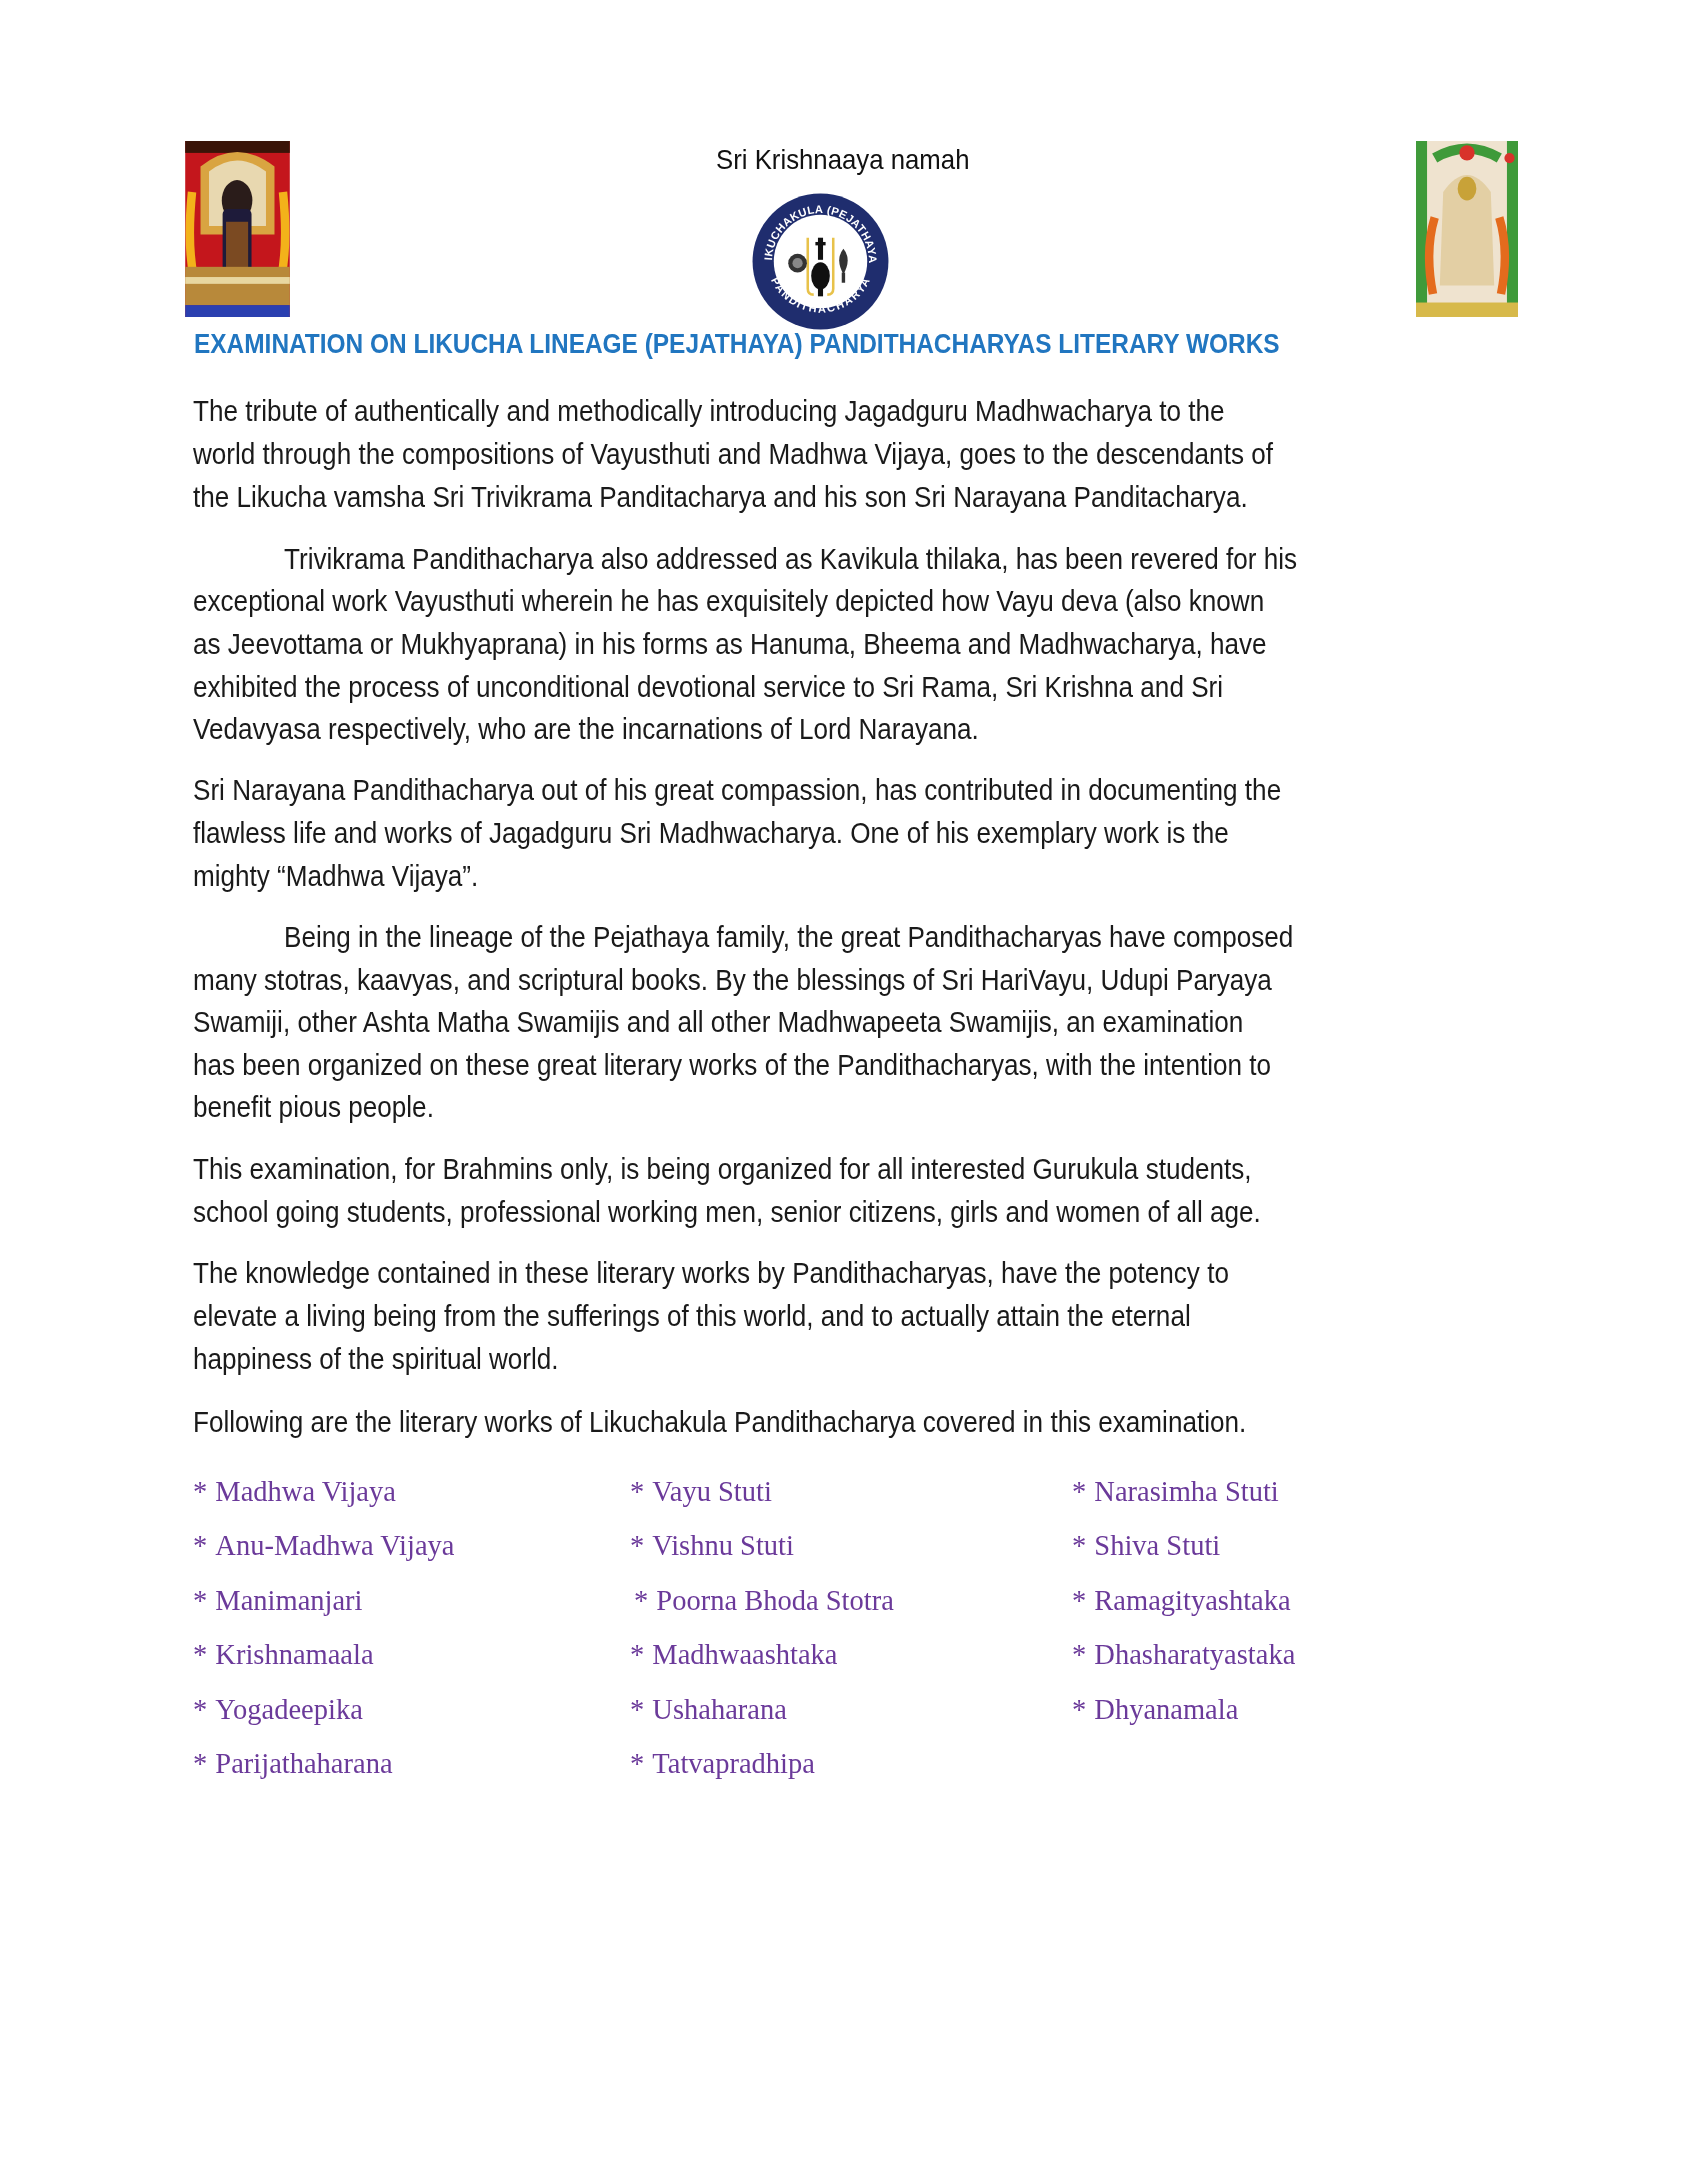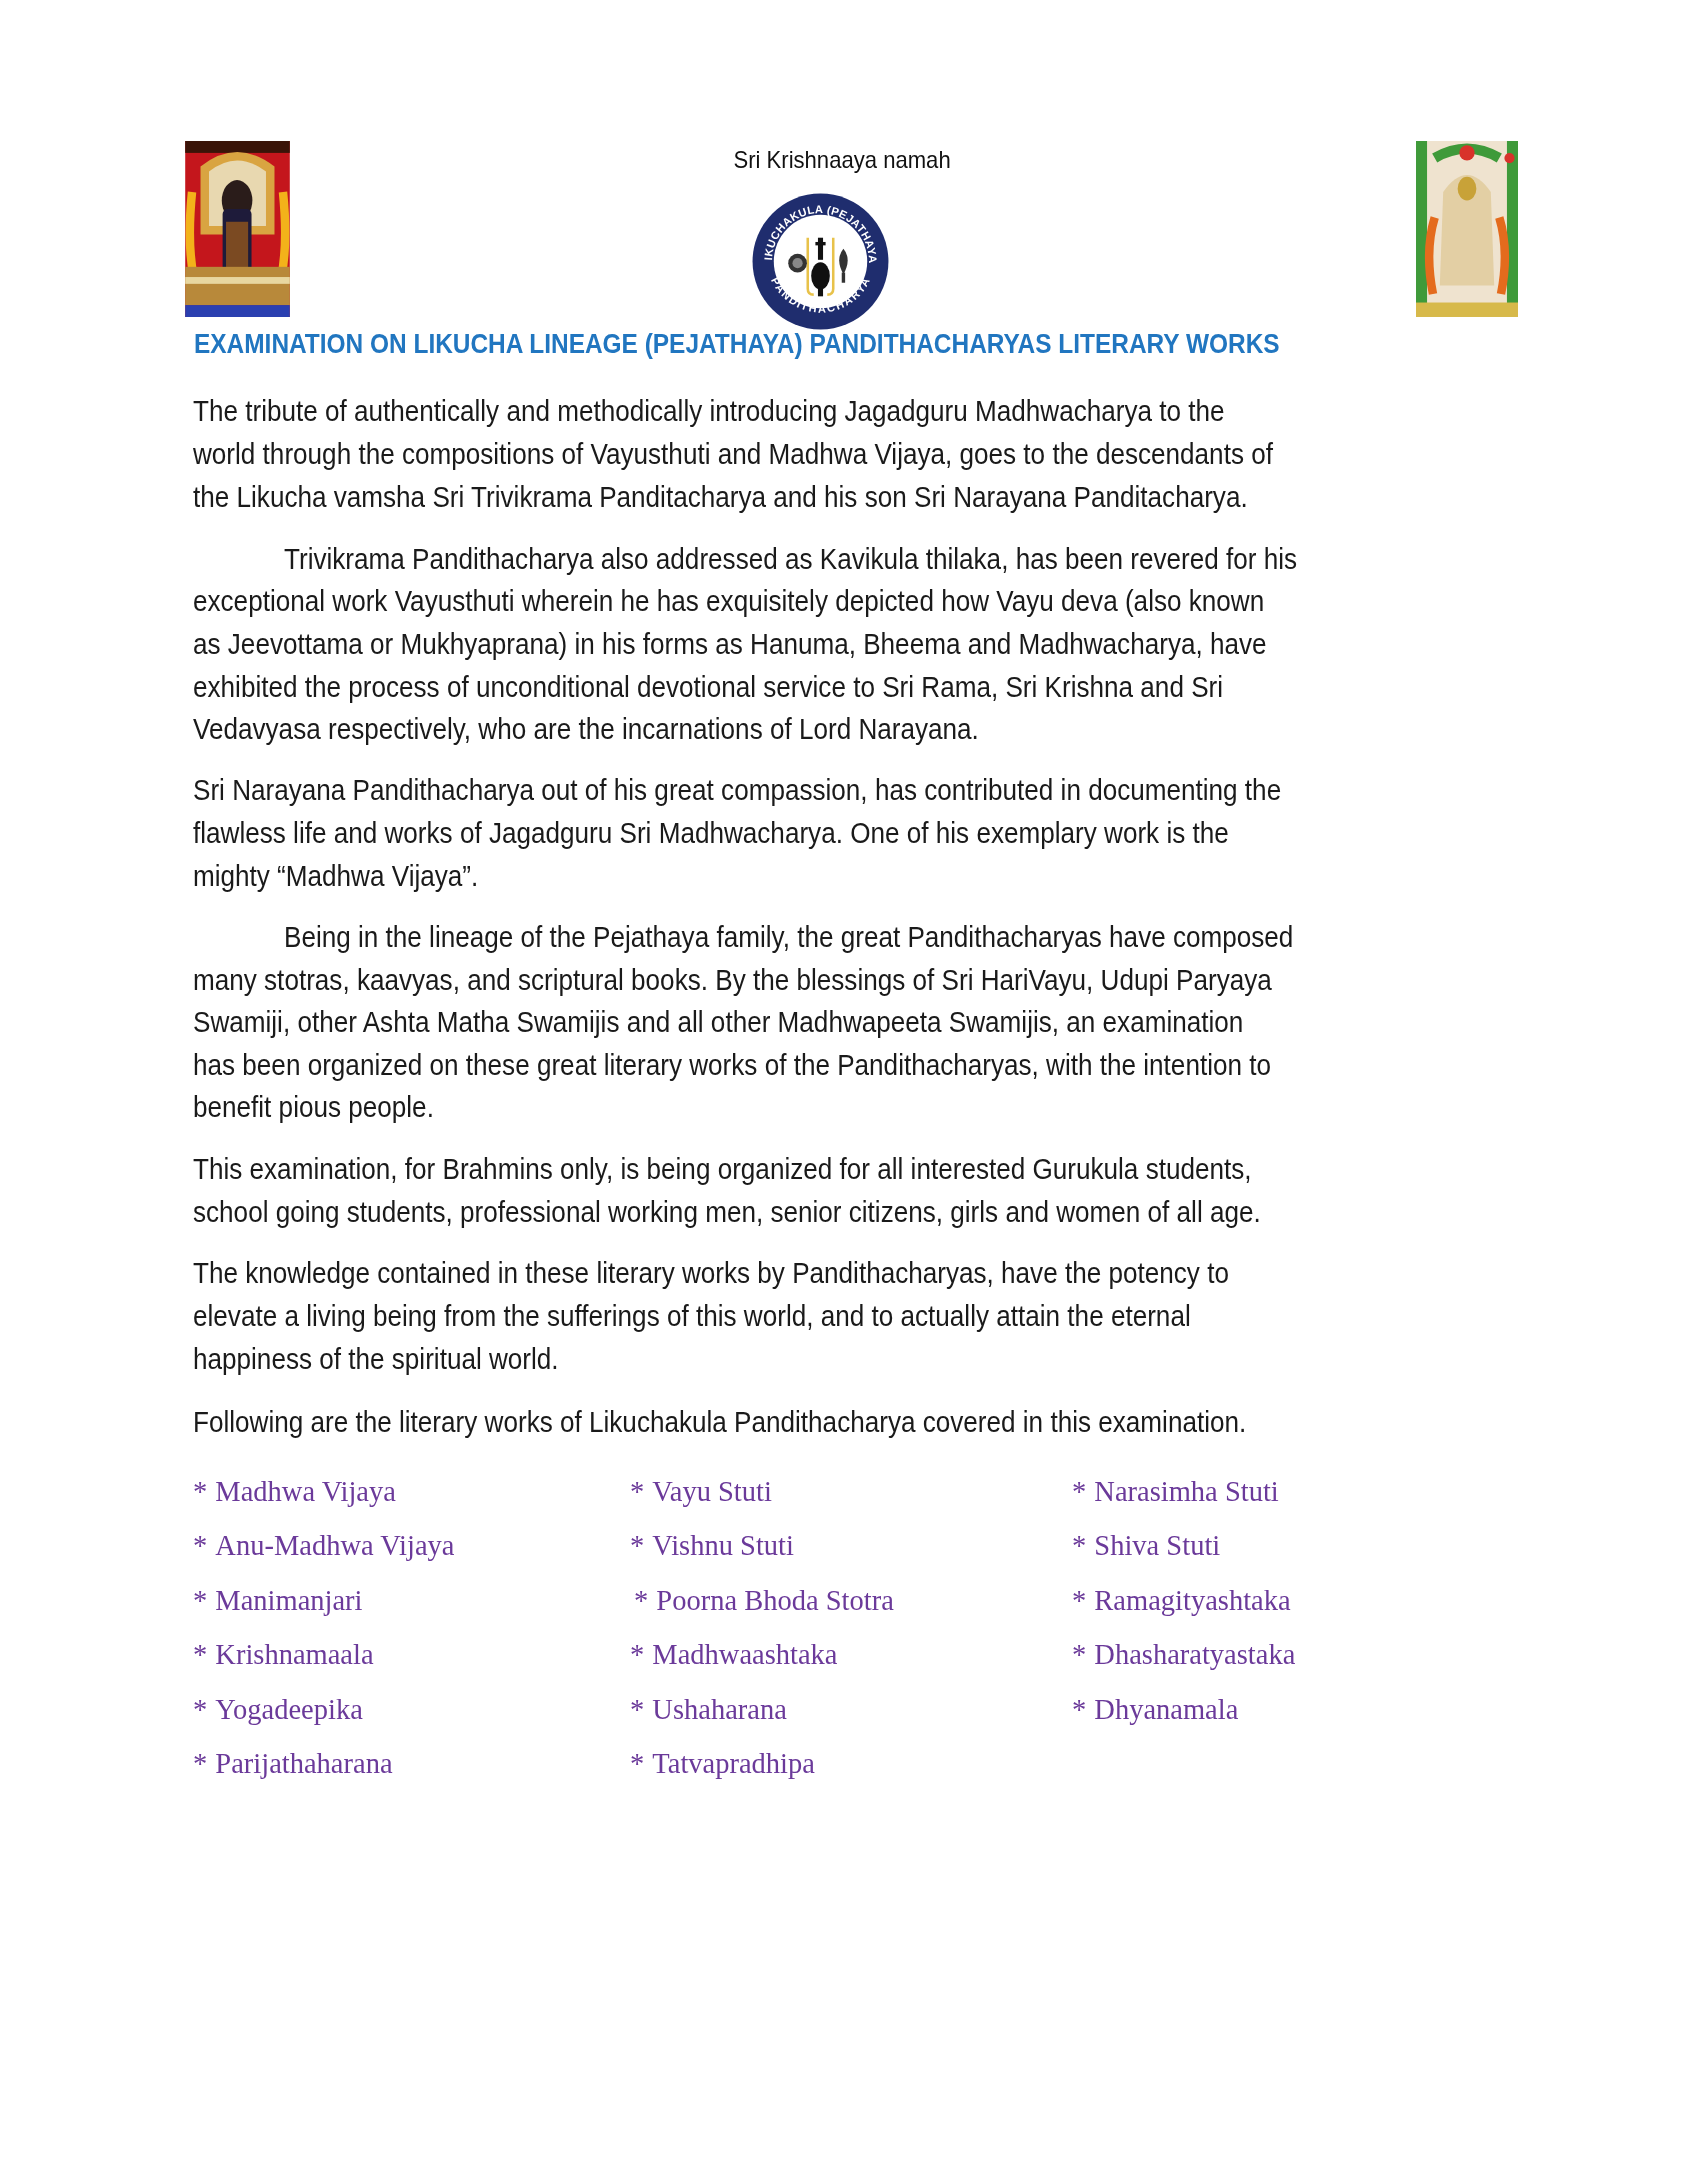--- a/index.html
+++ b/index.html
@@ -1,21 +1,21 @@
 <!DOCTYPE html>
 <html style="font-size:13.6px"><head>
 <meta charset="utf-8">
 <style>
   html, body { margin:0; padding:0; background:#ffffff; }
   body { width:1685px; height:2181px; position:relative; overflow:hidden; }
   .page { position:absolute; left:0; top:0; width:1685px; height:2181px; background:#fff; }
 
   .header-text {
     position:absolute; left:0; width:1685px; top:143px; text-align:center;
-    font-family:"Liberation Sans", sans-serif; font-size:24px; color:#111;
+    font-family:"Liberation Sans", sans-serif; font-size:28px; color:#111;
     line-height:34px;
   }
   .header-text span { display:inline-block; transform:scaleX(0.92); }
 
   .deity-img { position:absolute; overflow:hidden; }
   .deity-left { left:185px; top:141px; width:105px; height:176px; }
   .deity-right { left:1416px; top:141px; width:102px; height:176px; }
 
   .logo { position:absolute; left:750px; top:191px; width:141px; height:141px; }
 

